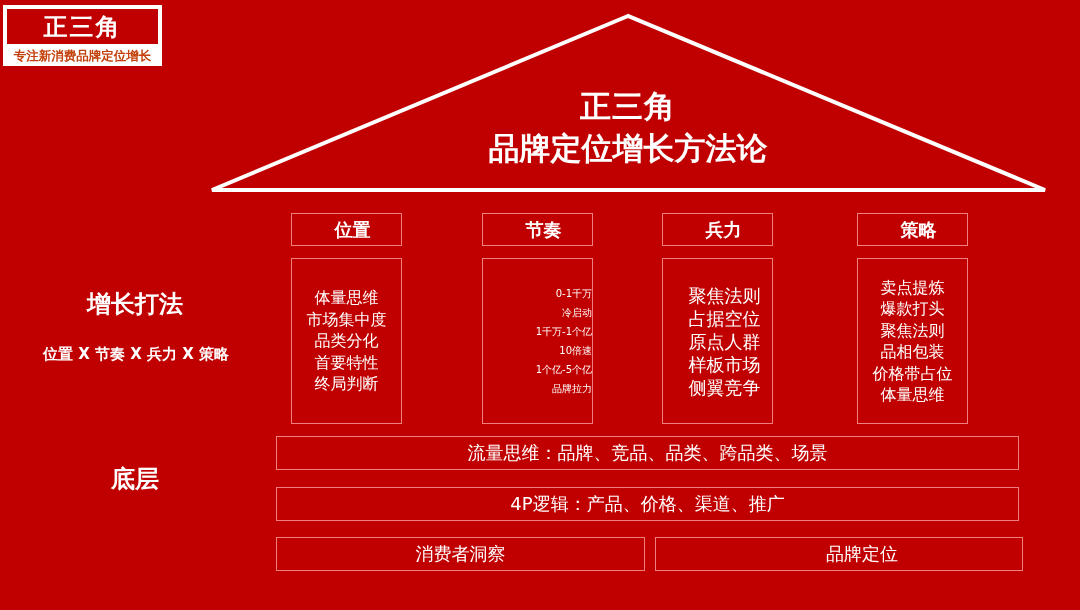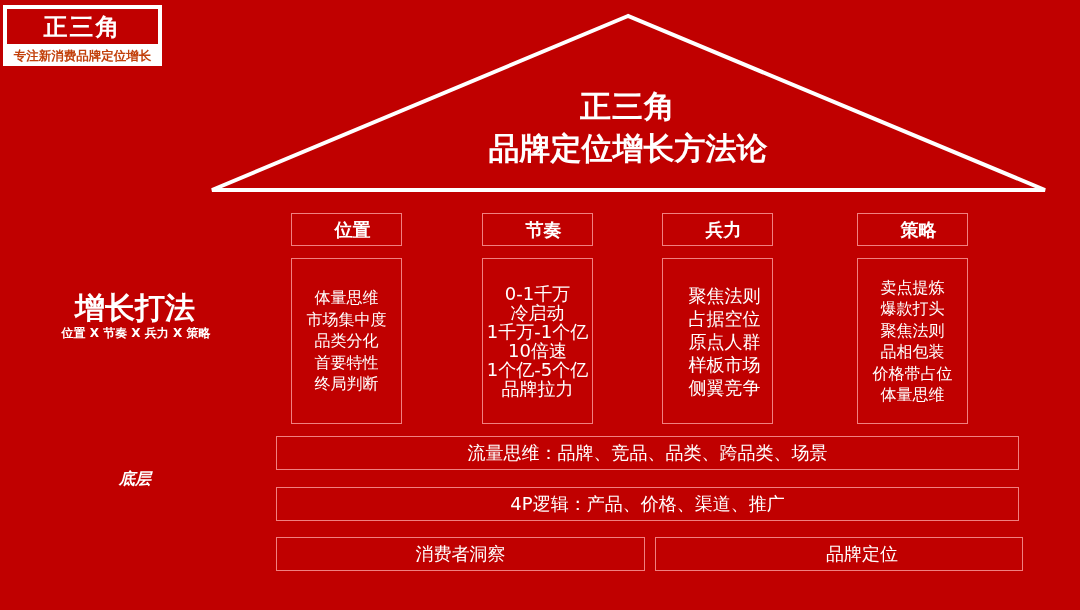--- a/index.html
+++ b/index.html
@@ -35,26 +35,26 @@
   .col-head {
     top: 213px; width: 111px; height: 33px;
     display: flex; align-items: center; justify-content: center;
     font-size: 18px; font-weight: bold; padding-left: 12px;
   }
   .col-body {
     top: 258px; width: 111px; height: 166px;
     display: flex; flex-direction: column; align-items: center; justify-content: center;
     font-size: 16px; line-height: 21.5px; text-align: center;
   }
-  .col-body.small { font-size: 18px; line-height: 19px; }
+  .col-body.small { font-size: 10px; line-height: 19px; align-items: flex-end; }
   .col-body.large { font-size: 18px; line-height: 23px; }
   .side-label { font-weight: bold; text-align: center; }
-  .growth-title { left: 60px; width: 150px; top: 288px; font-size: 30px; }
-  .growth-formula { left: 0px; width: 272px; top: 325px; font-size: 12px; white-space: nowrap; }
-  .base-title { left: 85px; width: 100px; top: 462px; font-size: 16px; line-height: 34px; font-style: italic; }
+  .growth-title { left: 60px; width: 150px; top: 288px; font-size: 24px; }
+  .growth-formula { left: 0px; width: 272px; top: 345px; font-size: 15px; white-space: nowrap; }
+  .base-title { left: 85px; width: 100px; top: 462px; font-size: 24px; line-height: 34px; }
   .wide-box {
     display: flex; align-items: center; justify-content: center;
     font-size: 18px; white-space: nowrap;
   }
 </style>
 </head>
 <body>
 
 <div class="abs logo">
   <div class="logo-top">正三角</div>

